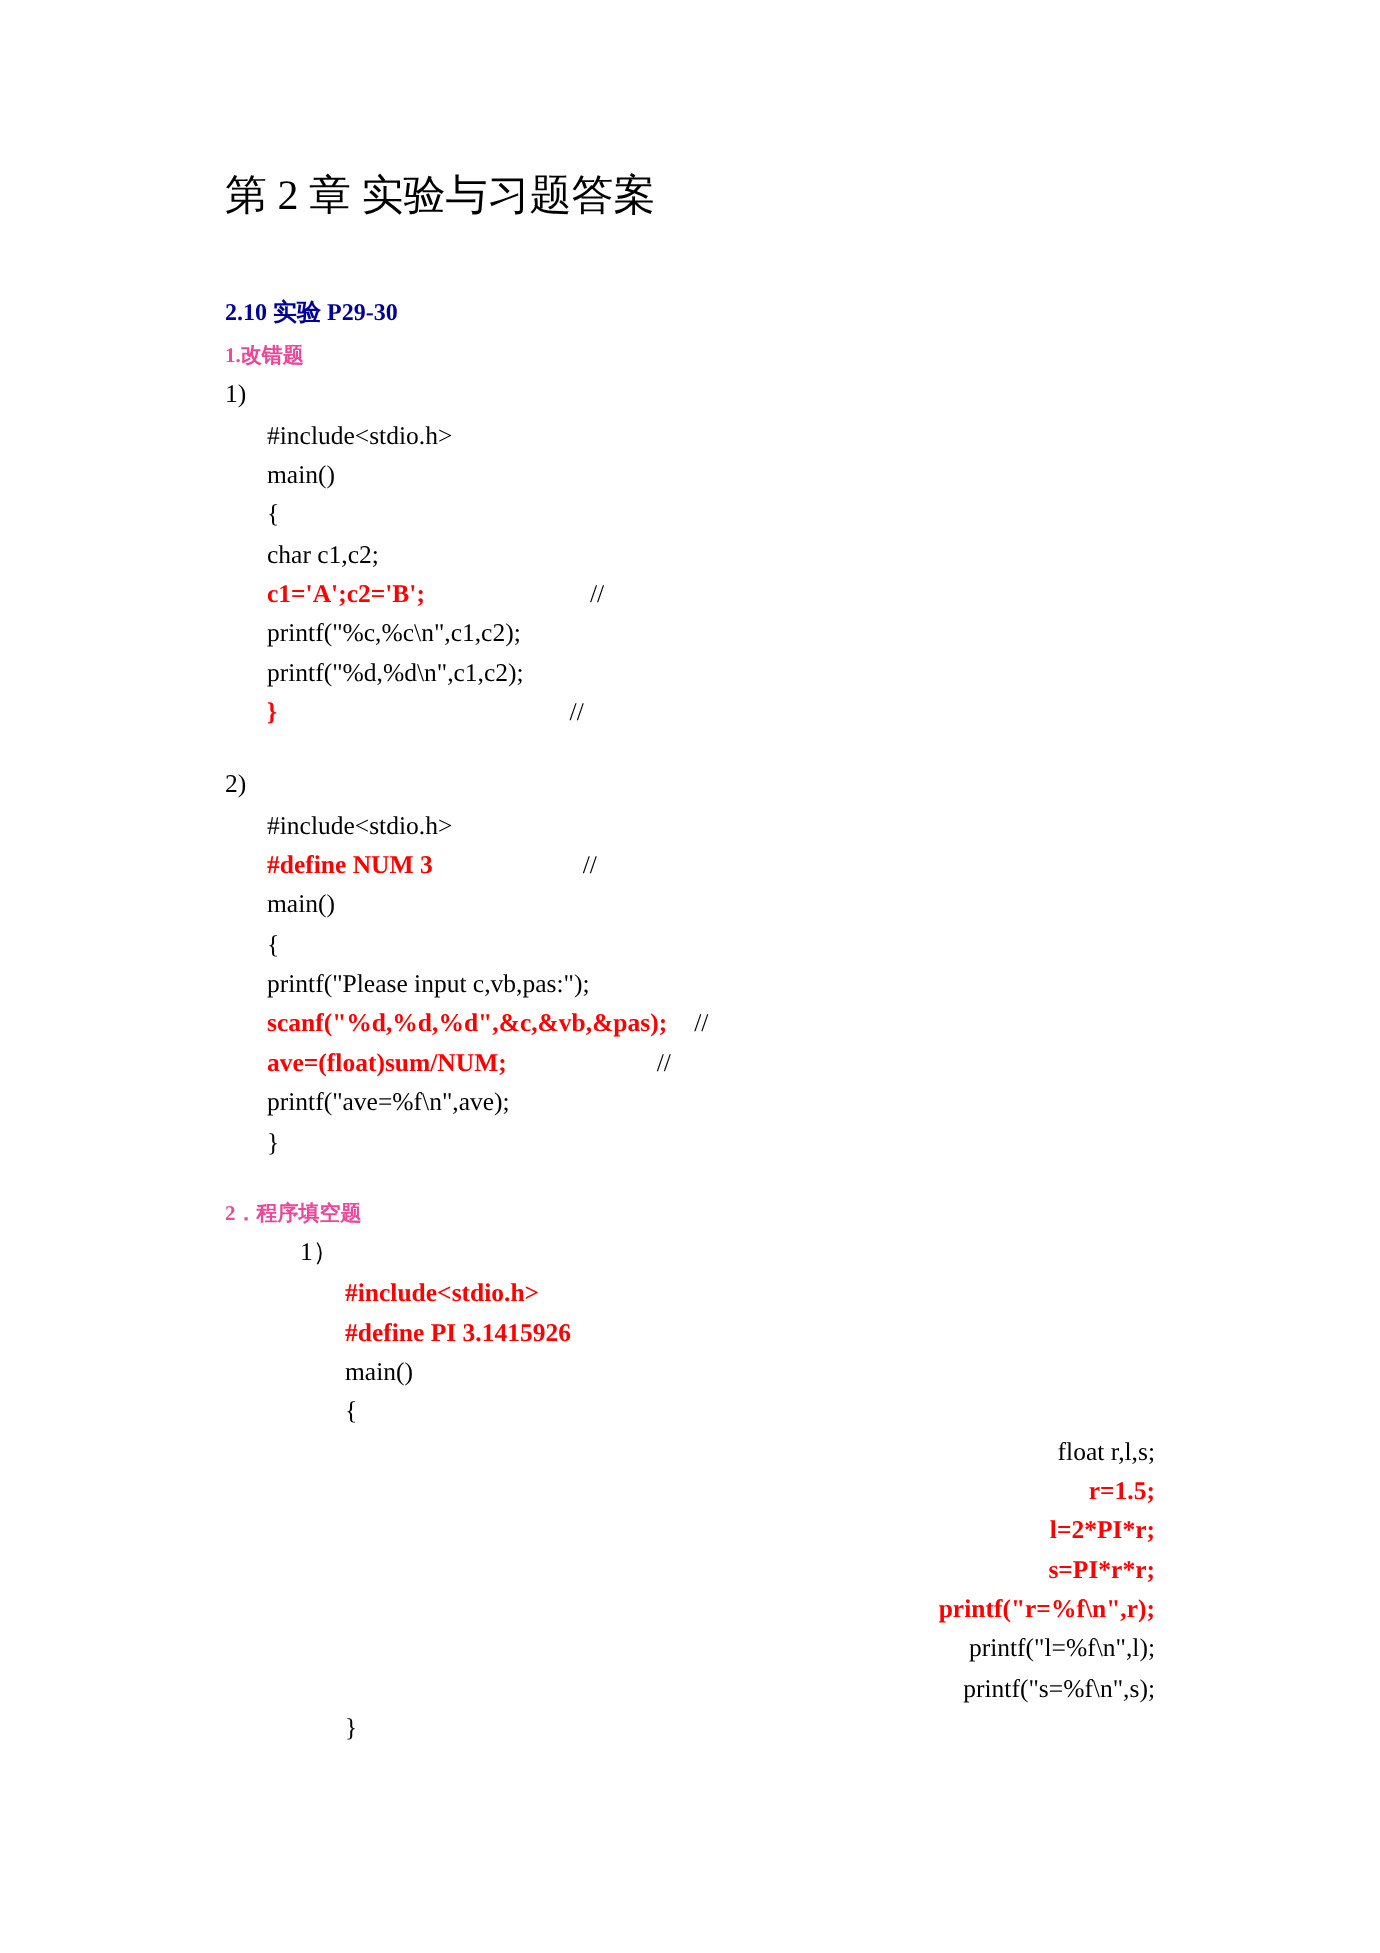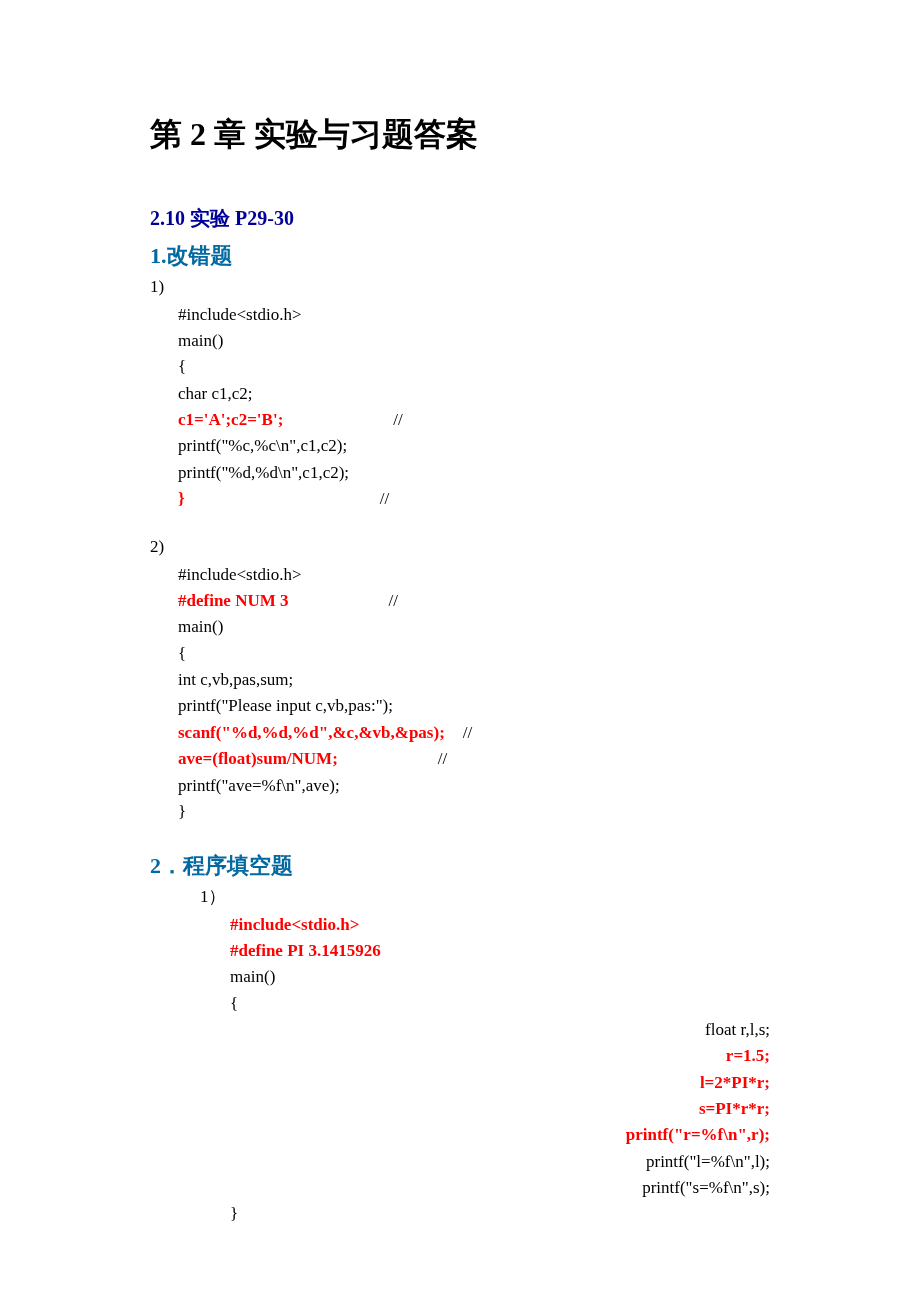--- a/index.html
+++ b/index.html
@@ -6,36 +6,36 @@
     body {
       background: #ffffff;
       font-family: "Times New Roman", "SimSun", serif;
       width: 920px;
       height: 1302px;
       padding: 110px 150px 60px 150px;
       color: #000000;
       line-height: 1.5;
     }
     .chapter-title {
-      font-size: 32px;
-      font-weight: bold;
+      font-size: 28px;
+      font-weight: normal;
       color: #000000;
       margin-bottom: 40px;
     }
     .section-title {
-      font-size: 20px;
+      font-size: 16px;
       font-weight: bold;
       color: #000099;
       margin-bottom: 6px;
       margin-top: 45px;
     }
     .sub-title {
-      font-size: 22px;
+      font-size: 14px;
       font-weight: bold;
-      color: #0369a1;
+      color: #ec4899;
       margin-bottom: 2px;
     }
     .item-num {
       font-size: 17px;
       color: #000000;
       margin-bottom: 2px;
     }
     .code-block {
       padding-left: 28px;
       font-size: 17px;
@@ -77,21 +77,20 @@
 </div>
 
 <div style="height:12px;"></div>
 
 <div class="item-num">2)</div>
 <div class="code-block">
   <div class="black">#include&lt;stdio.h&gt;</div>
   <div><span class="red">#define NUM 3</span><span style="display:inline-block;width:100px;"></span><span class="comment-slash">//</span></div>
   <div class="black">main()</div>
   <div class="black">{</div>
-  <div class="black">int c,vb,pas,sum;</div>
   <div class="black">printf("Please input c,vb,pas:");</div>
   <div><span class="red">scanf("%d,%d,%d",&amp;c,&amp;vb,&amp;pas);</span><span style="display:inline-block;width:18px;"></span><span class="comment-slash">//</span></div>
   <div><span class="red">ave=(float)sum/NUM;</span><span style="display:inline-block;width:100px;"></span><span class="comment-slash">//</span></div>
   <div class="black">printf("ave=%f\n",ave);</div>
   <div class="black">}</div>
 </div>
 
 <div style="height:14px;"></div>
 
 <div class="sub-title">2．程序填空题</div>

